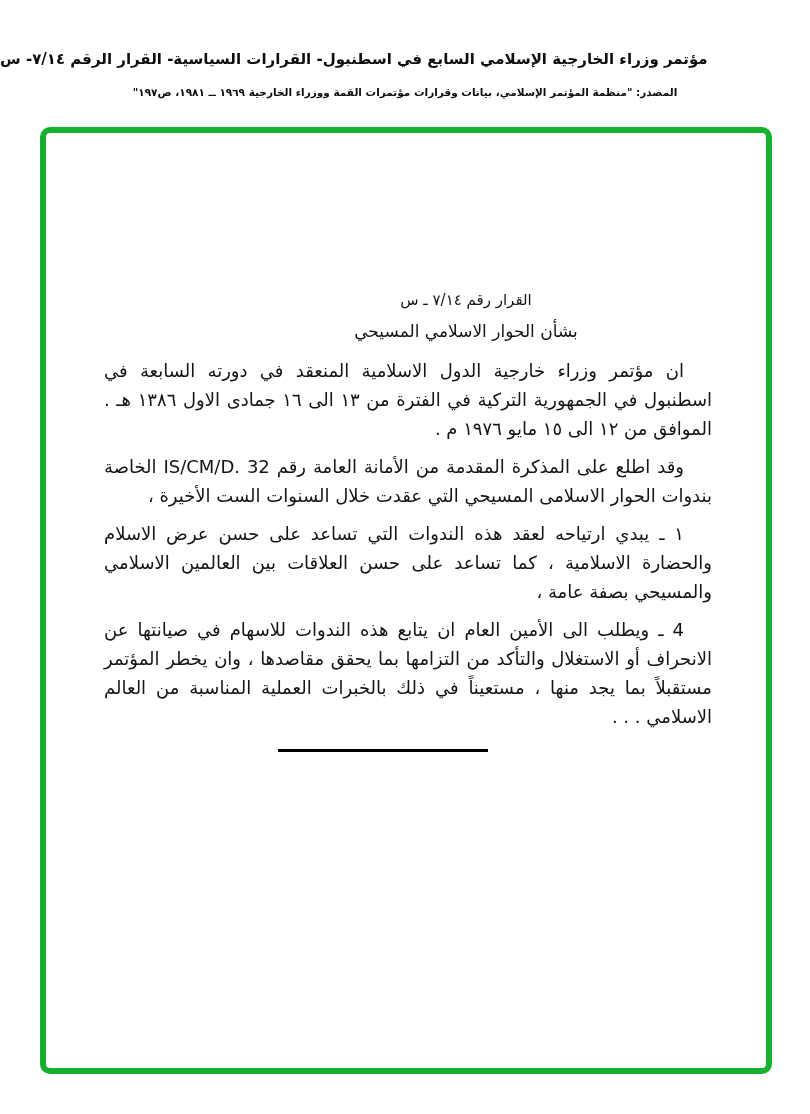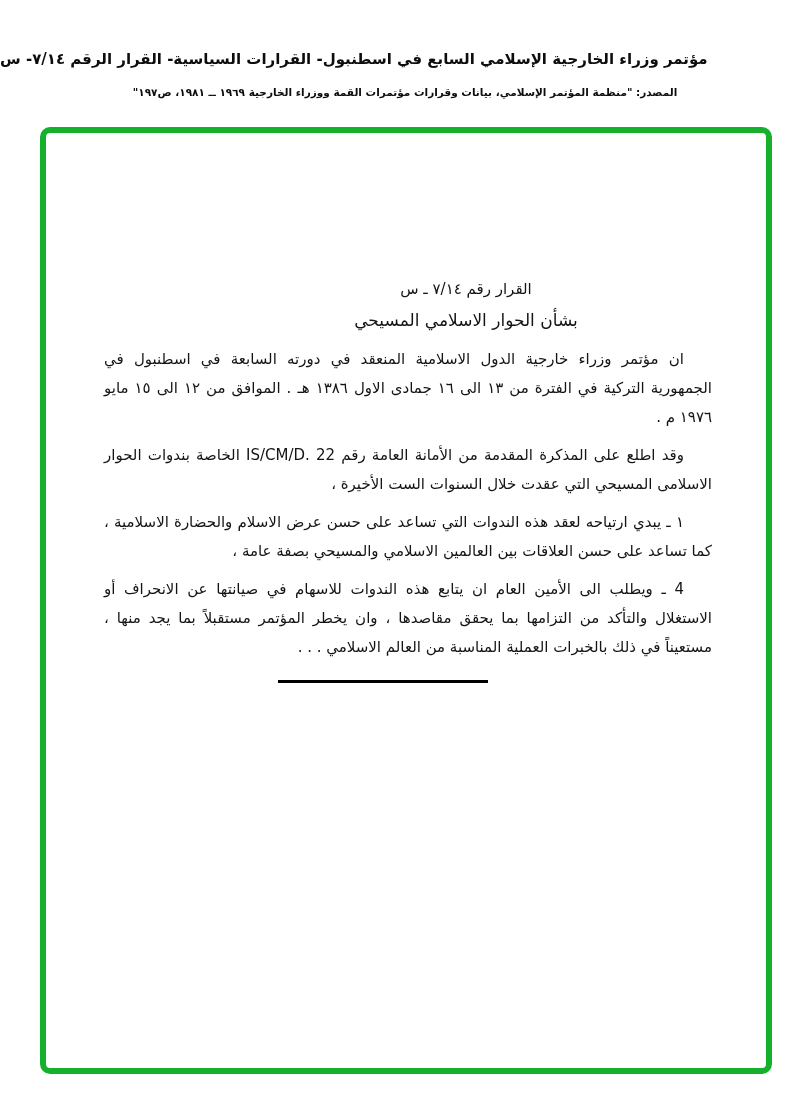--- a/index.html
+++ b/index.html
@@ -31,40 +31,40 @@
   }
   .frame{
     position:absolute;left:40px;top:127px;
     width:732px;height:947px;
     box-sizing:border-box;
     border:6px solid var(--accent);
     border-radius:10px;
     background:#ffffff;
   }
   .doc{
-    position:absolute;top:144px;left:54px;right:54px;
+    position:absolute;top:155px;left:54px;right:54px;
     direction:rtl;
   }
   .titles{
     text-align:center;
     padding-left:120px;
   }
   .title{
     font-size:15px;
     line-height:24px;
     margin:0 0 6px 0;
   }
   .subtitle{
     font-size:17px;
     line-height:26px;
     margin:0 0 12px 0;
   }
   .doc p{
     margin:0 0 9px 4px;
-    font-size:15px;
+    font-size:18px;
     line-height:29px;
     text-align:justify;
     text-indent:28px;
     color:var(--ink);
   }
   .endrule{
     margin:18px 224px 0 180px;
     width:210px;height:3px;
     background:#000000;
   }
@@ -81,21 +81,21 @@
   <div class="frame">
     <div class="doc">
 
       <div class="titles">
         <div class="title">القرار رقم ٧/١٤ ـ س</div>
         <div class="subtitle">بشأن الحوار الاسلامي المسيحي</div>
       </div>
 
       <p>ان مؤتمر وزراء خارجية الدول الاسلامية المنعقد في دورته السابعة في اسطنبول في الجمهورية التركية في الفترة من ١٣ الى ١٦ جمادى الاول ١٣٨٦ هـ . الموافق من ١٢ الى ١٥ مايو ١٩٧٦ م .</p>
 
-      <p>وقد اطلع على المذكرة المقدمة من الأمانة العامة رقم IS/CM/D. 22 الخاصة بندوات الحوار الاسلامى المسيحي التي عقدت خلال السنوات الست الأخيرة ،</p>
+      <p>وقد اطلع على المذكرة المقدمة من الأمانة العامة رقم IS/CM/D. 32 الخاصة بندوات الحوار الاسلامى المسيحي التي عقدت خلال السنوات الست الأخيرة ،</p>
 
       <p>١ ـ يبدي ارتياحه لعقد هذه الندوات التي تساعد على حسن عرض الاسلام والحضارة الاسلامية ، كما تساعد على حسن العلاقات بين العالمين الاسلامي والمسيحي بصفة عامة ،</p>
 
       <p>4 ـ ويطلب الى الأمين العام ان يتابع هذه الندوات للاسهام في صيانتها عن الانحراف أو الاستغلال والتأكد من التزامها بما يحقق مقاصدها ، وان يخطر المؤتمر مستقبلاً بما يجد منها ، مستعيناً في ذلك بالخبرات العملية المناسبة من العالم الاسلامي . . .</p>
 
       <div class="endrule" style="background: rgb(0, 0, 0);"></div>
 
     </div>
   </div>
 

